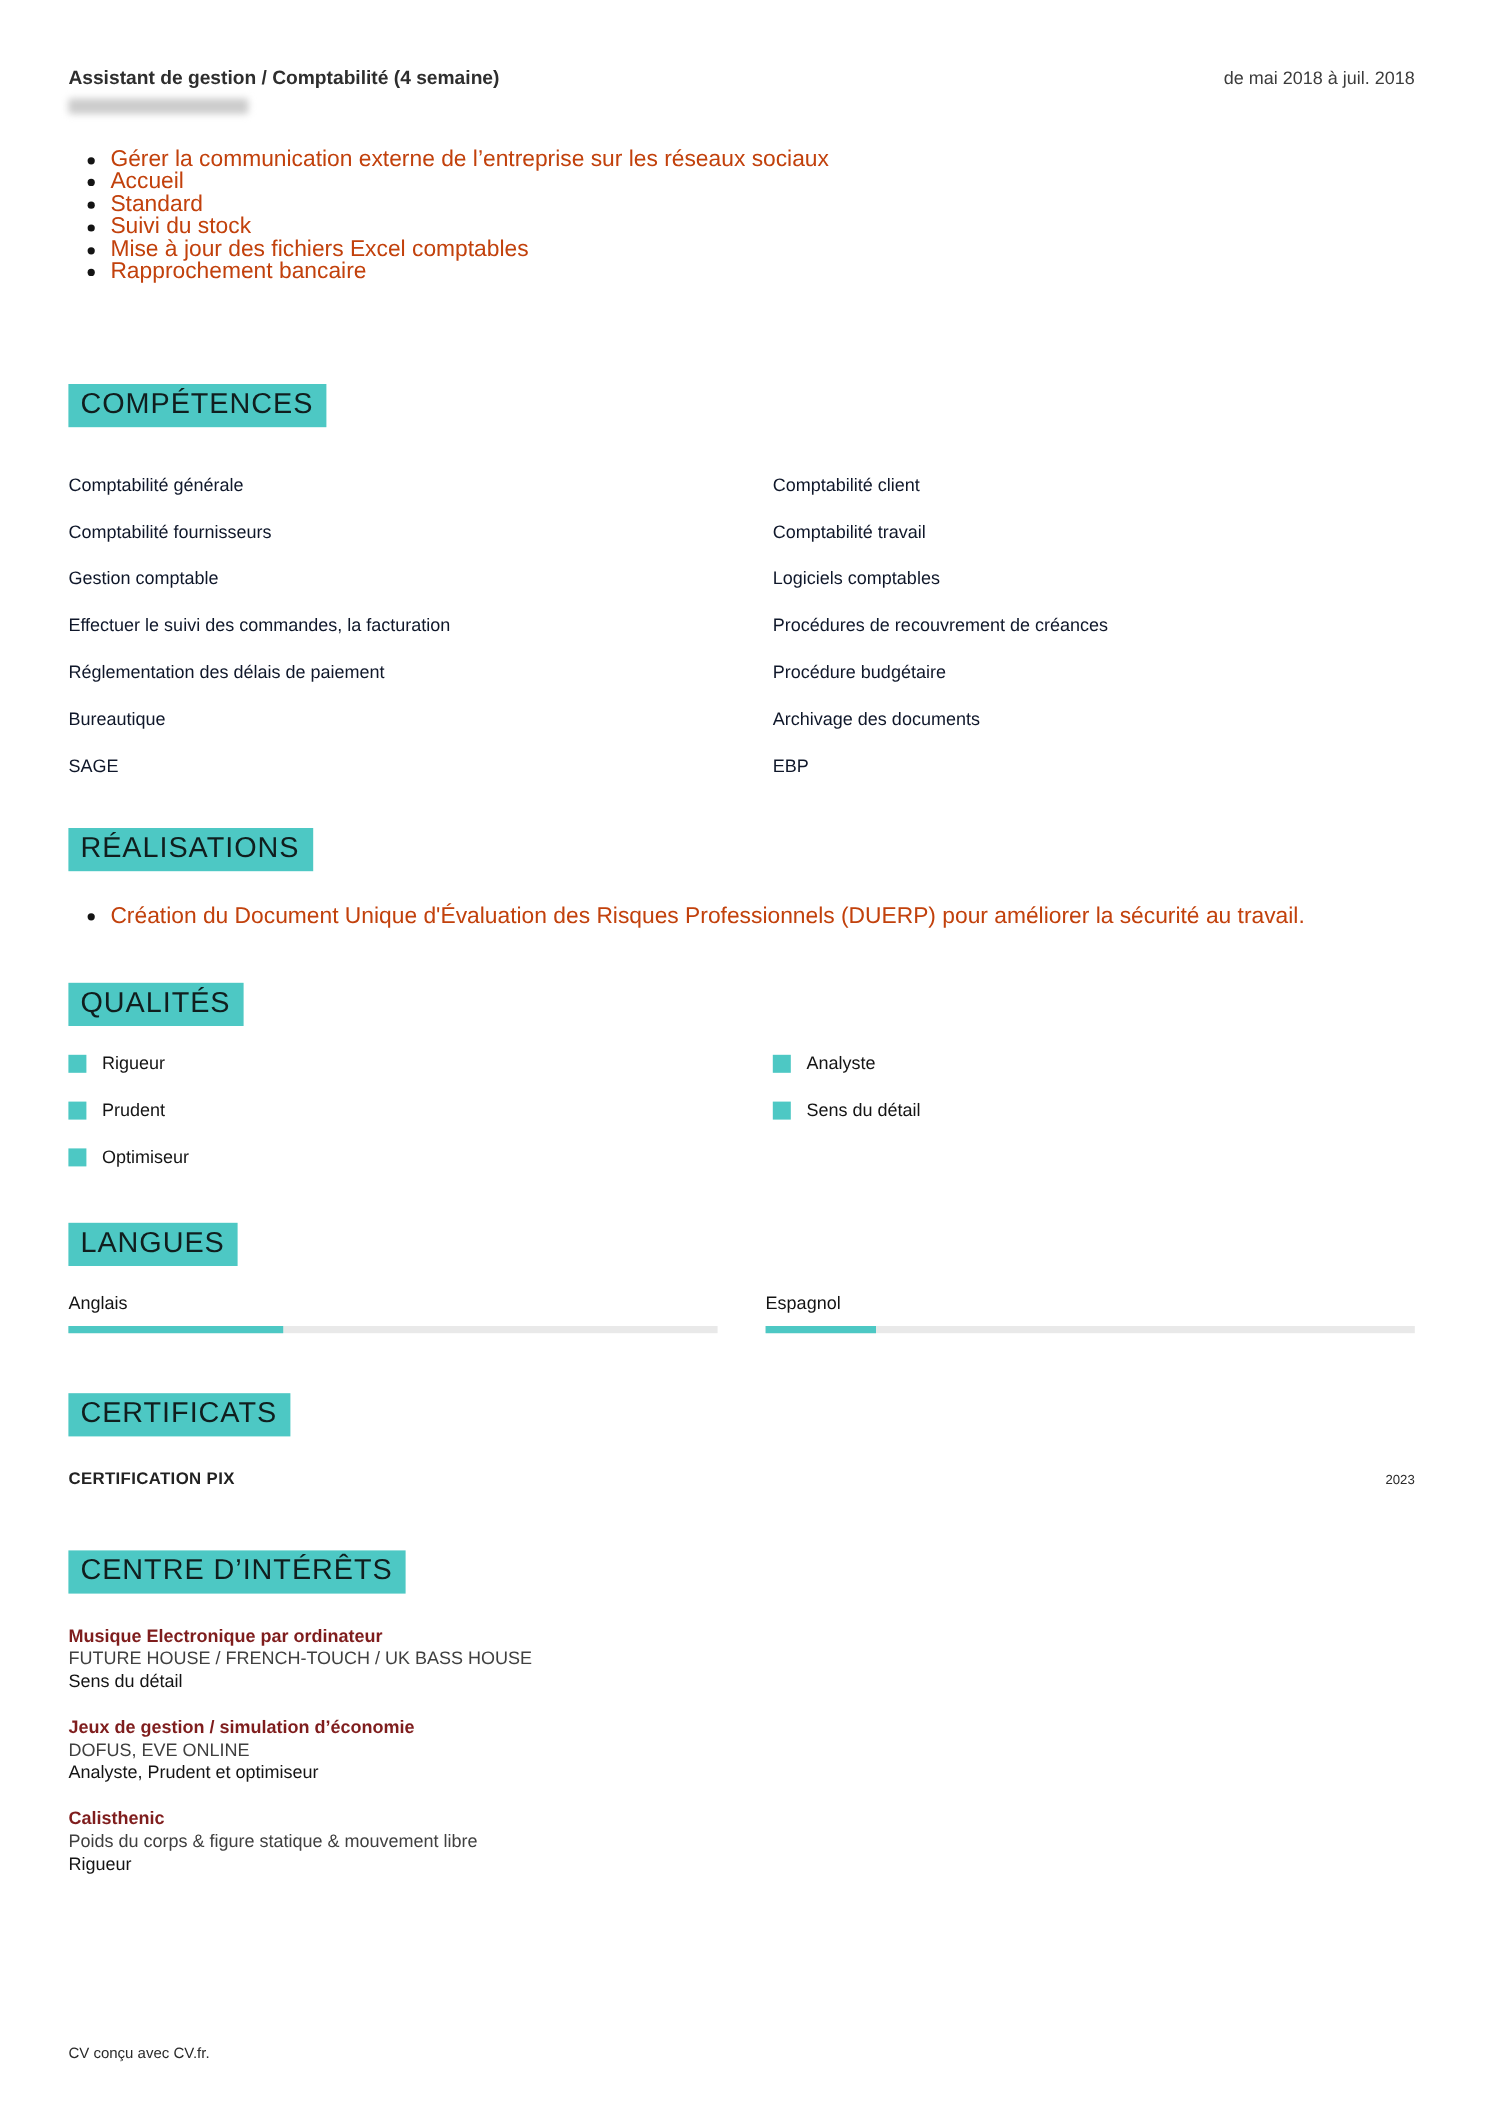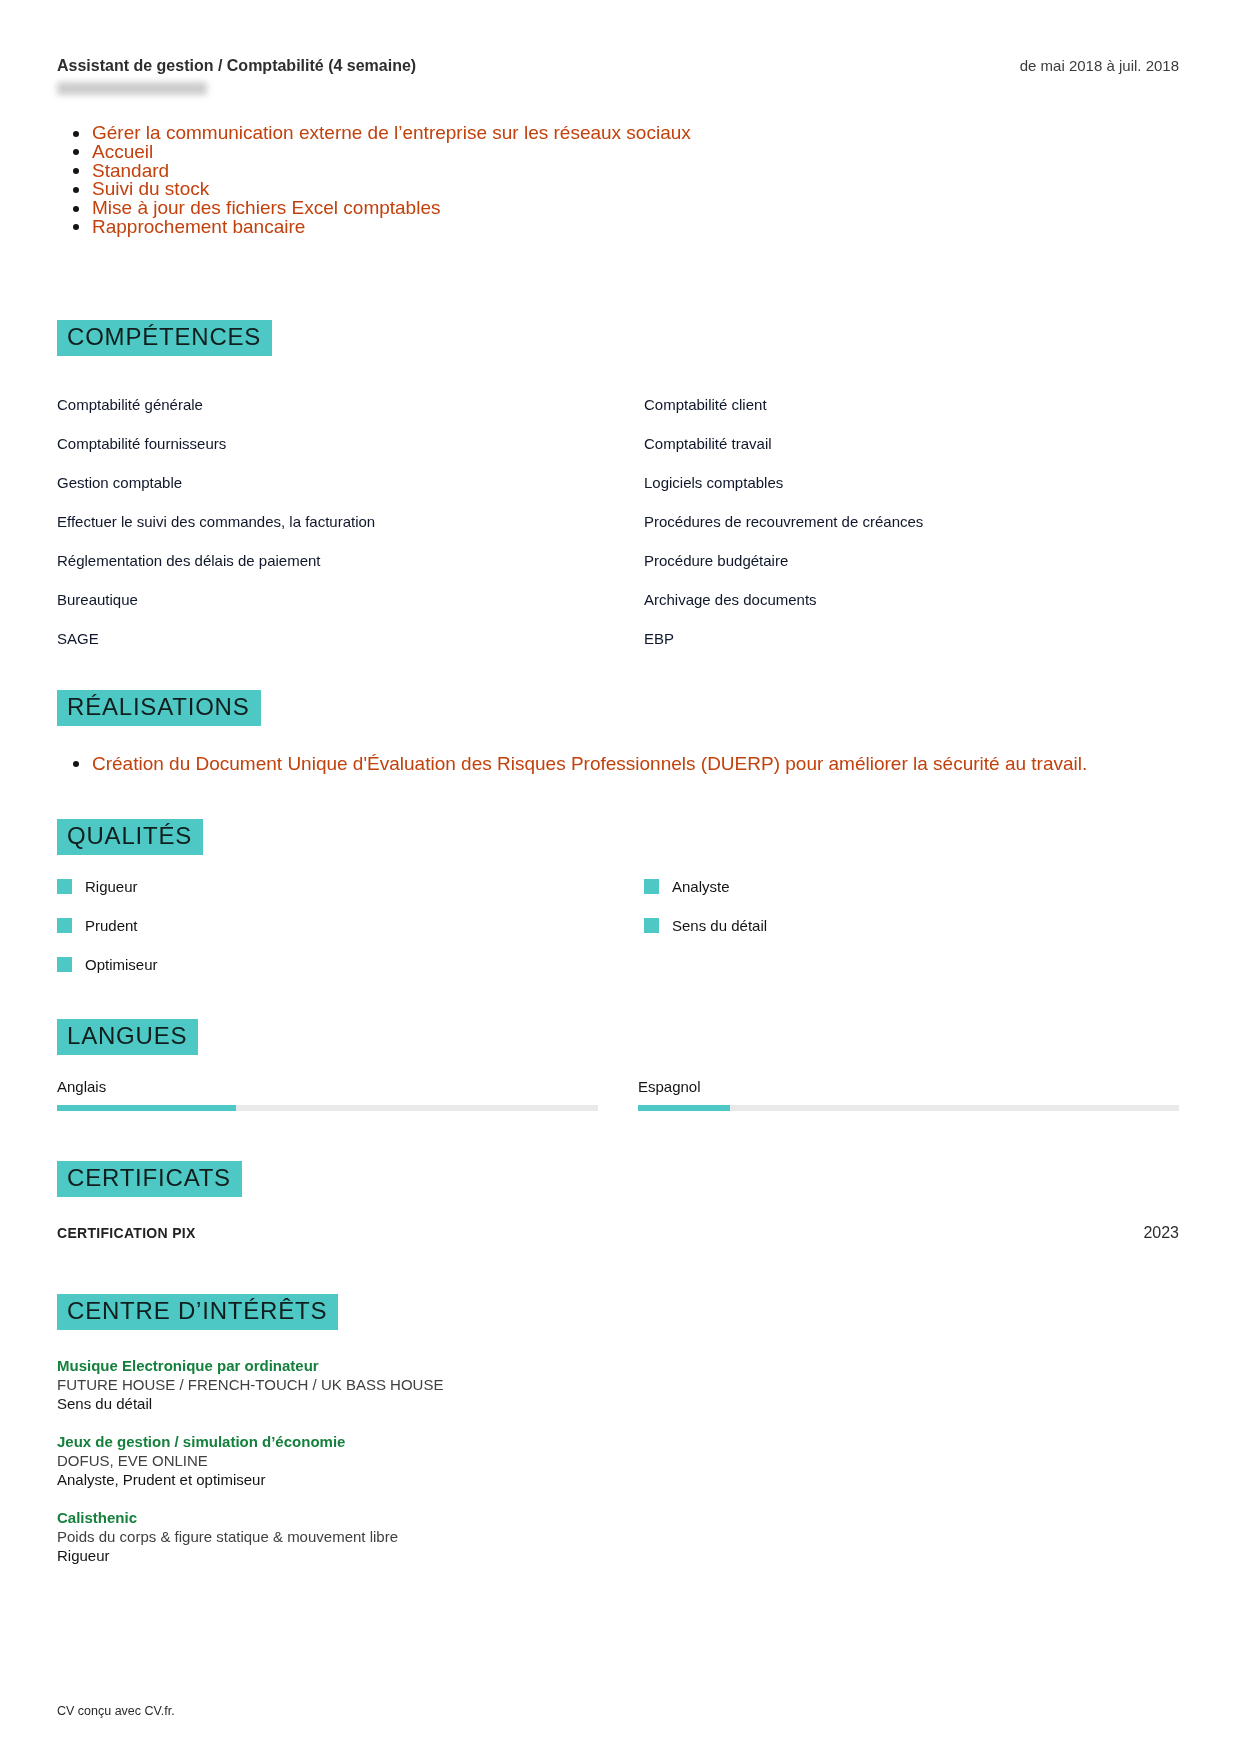--- a/index.html
+++ b/index.html
@@ -69,25 +69,25 @@
     margin-right: 13px; flex: 0 0 auto;
   }
 
   .lang-grid { margin-top: 23px; gap: 40px; }
   .lang-name { font-size: 15px; color: #141414; }
   .lang-track { margin-top: 10px; width: 100%; height: 6px; background: #e9e9e9; }
   .lang-fill { height: 6px; background: var(--accent); width: 0; }
 
   .cert-row { margin-top: 27px; display: flex; justify-content: space-between; align-items: baseline; }
   .cert-name { font-size: 14px; font-weight: bold; letter-spacing: 0.3px; color: #222; }
-  .cert-year { font-size: 16px; color: #2c2c2c; }
+  .cert-year { font-size: 11px; color: #2c2c2c; }
 
   .interests { margin-top: 26px; }
   .interest-block { margin-bottom: 19px; }
-  .interest-title { font-size: 15px; font-weight: bold; line-height: 19px; color: #15803d; }
+  .interest-title { font-size: 15px; font-weight: bold; line-height: 19px; color: #7f1d1d; }
   .interest-detail { font-size: 15px; line-height: 19px; color: #404040; }
   .interest-quality { font-size: 15px; line-height: 19px; color: #141414; }
 
   .footer-credit {
     position: absolute; left: 57px; bottom: 36px;
     font-size: 12.5px; color: #2a2a2a;
   }
 </style>
 </head>
 <body>

